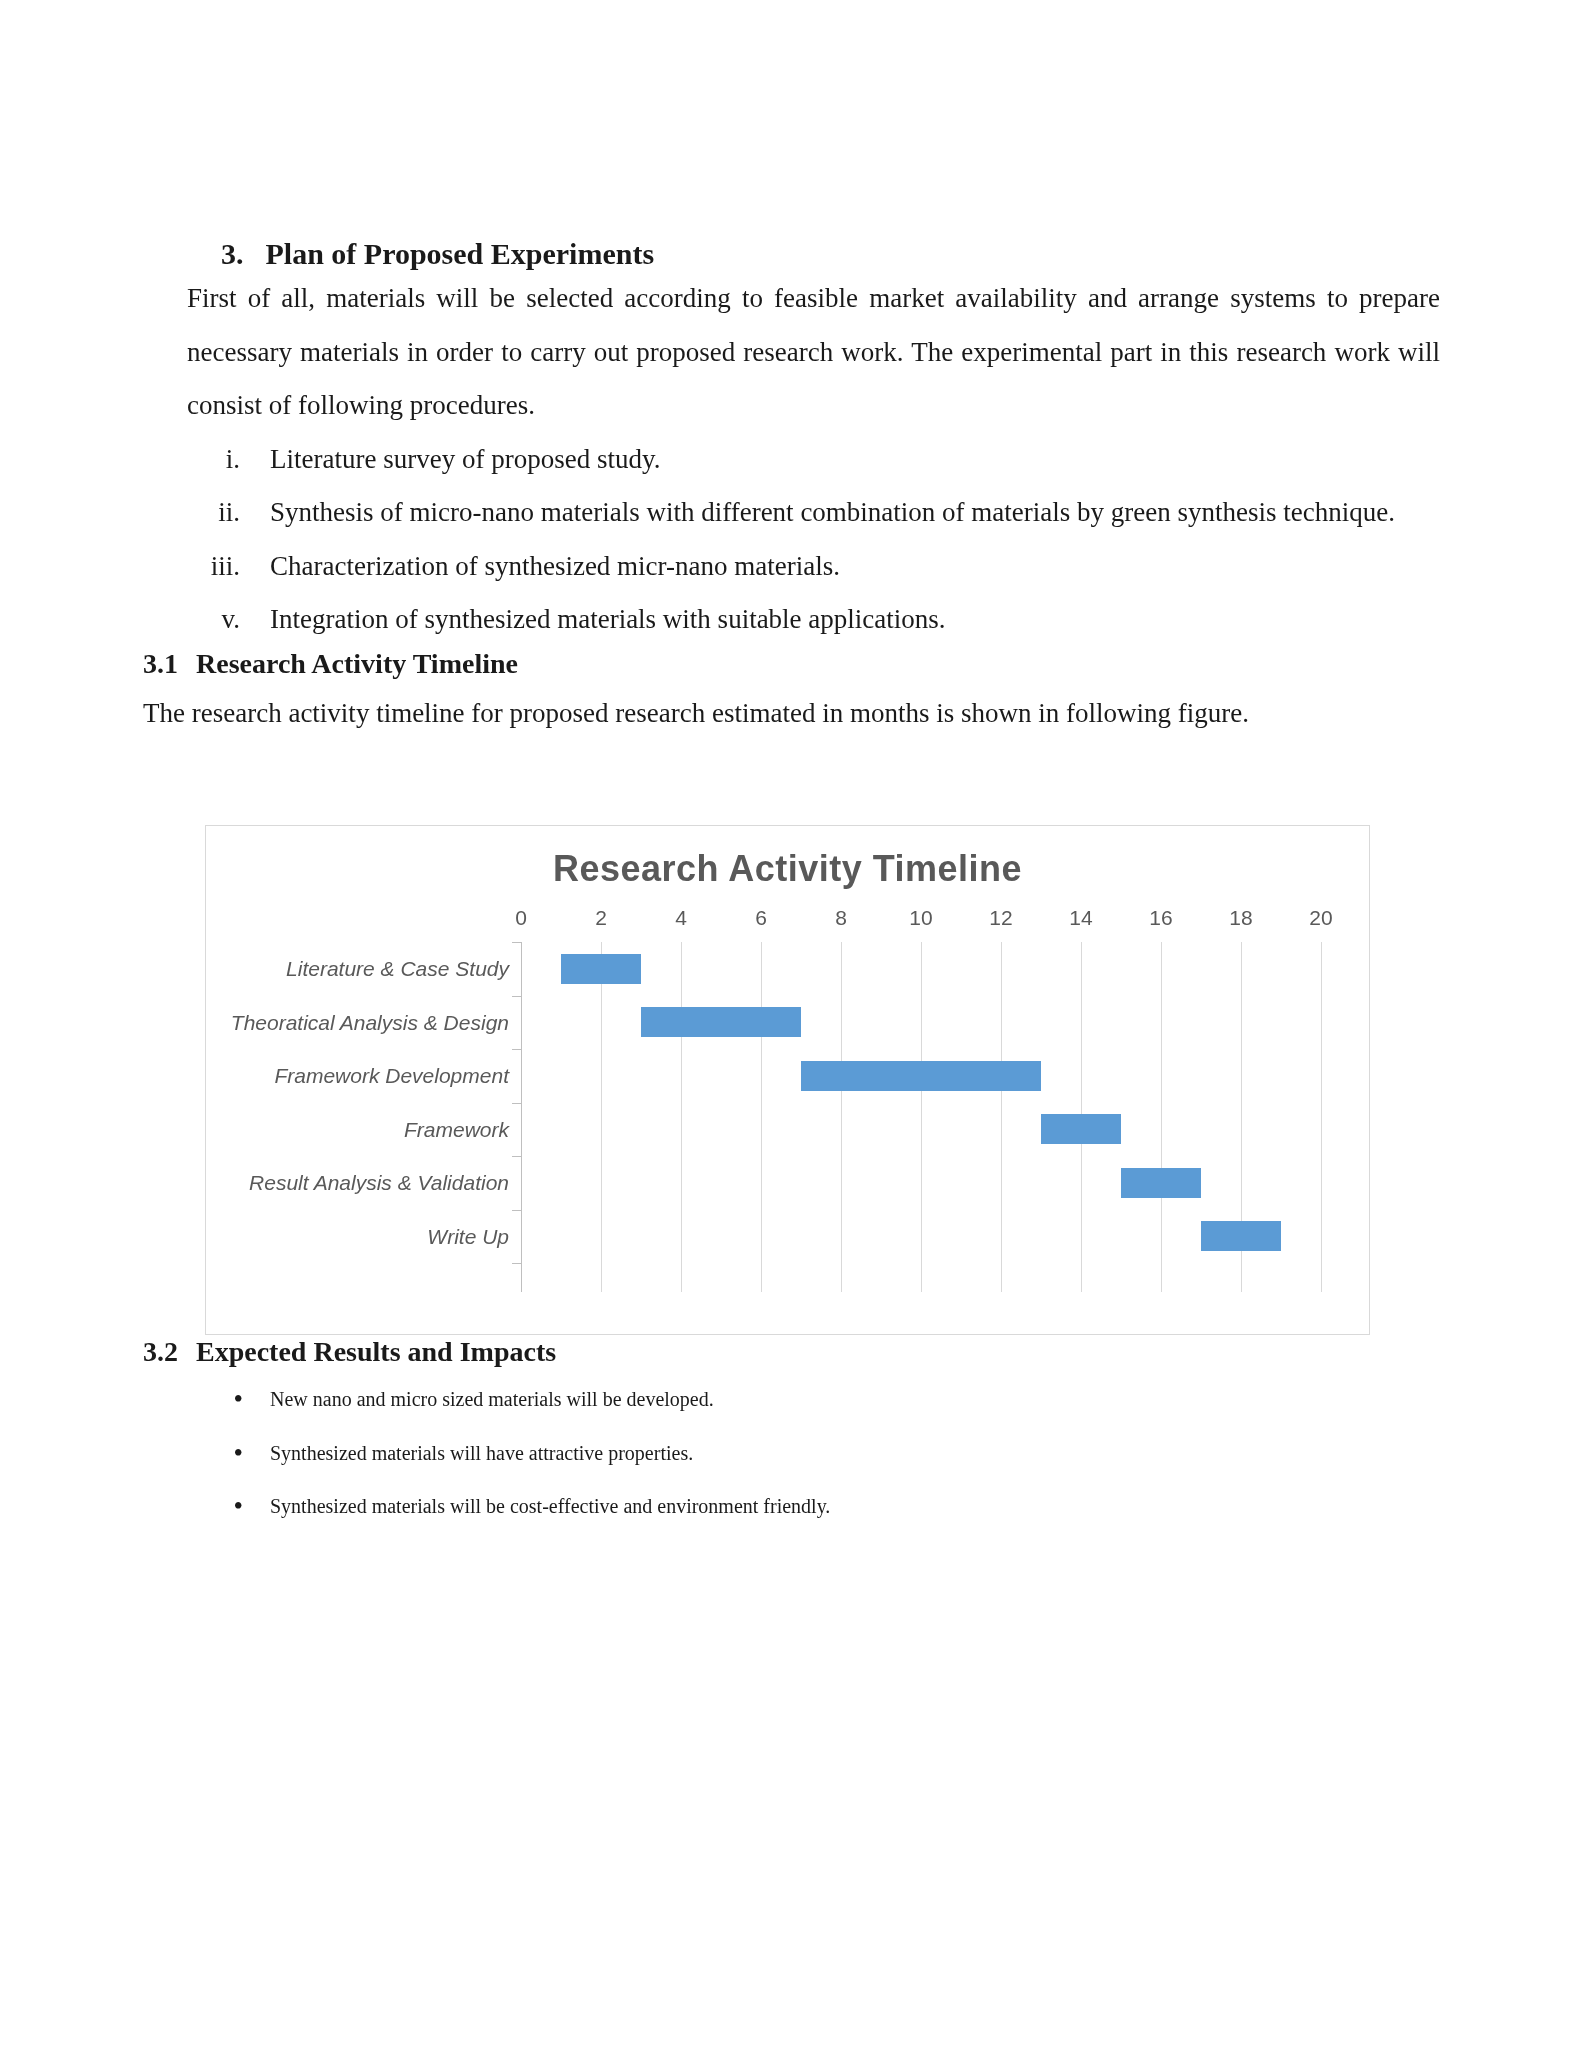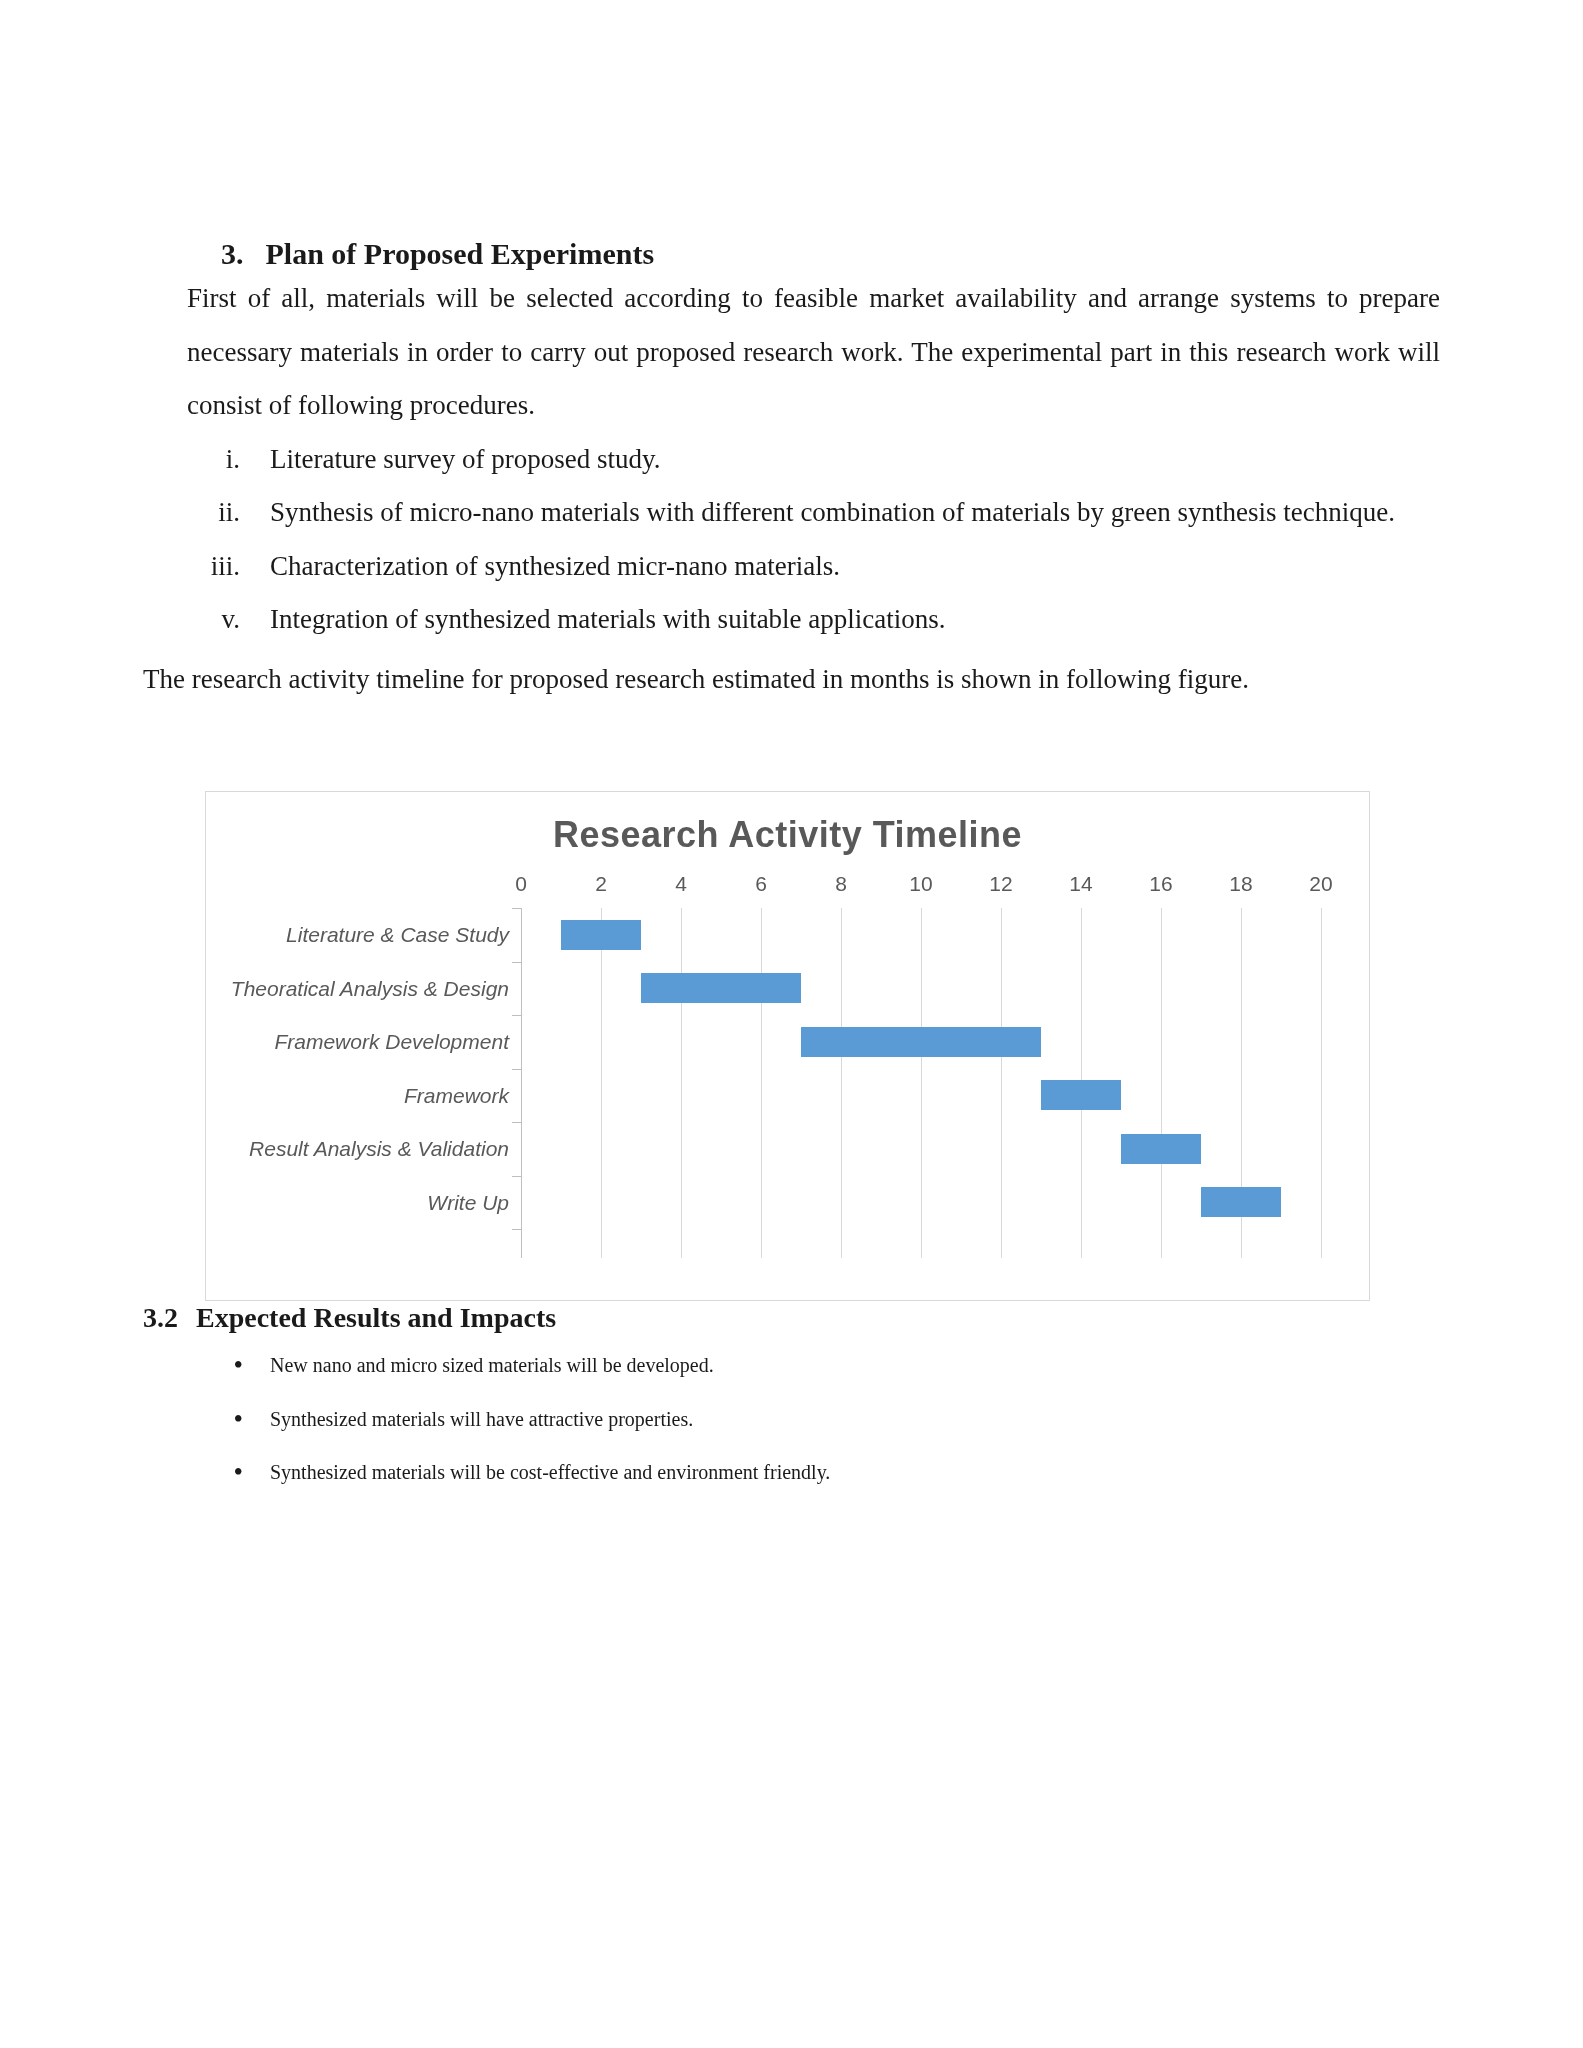--- a/index.html
+++ b/index.html
@@ -115,20 +115,23 @@
     <li class="proc-item">
       <span class="proc-num">iii.</span>
       <div class="proc-text">Characterization of synthesized micr-nano materials.</div>
     </li>
     <li class="proc-item">
       <span class="proc-num">v.</span>
       <div class="proc-text">Integration of synthesized materials with suitable applications.</div>
     </li>
   </ol>
 
+  <h2 class="doc-h2 h2-31">
+    <span class="h-num">3.1</span><span>Research Activity Timeline</span>
+  </h2>
 
   <p class="para p-31">The research activity timeline for proposed research estimated in months is shown in following figure.</p>
 
   <figure class="chart-box" style="margin-top: 85px; margin-bottom: 0px; --bar: #5B9BD5; --grid: #D9D9D9; --axis: #BFBFBF; --ctext: #595959; --cborder: #D9D9D9;">
     <div class="chart-title">Research Activity Timeline</div>
     <div class="tick-row">
         <div class="xtick" style="left: 0%;">0</div>
         <div class="xtick" style="left: 10%;">2</div>
         <div class="xtick" style="left: 20%;">4</div>
         <div class="xtick" style="left: 30%;">6</div>

